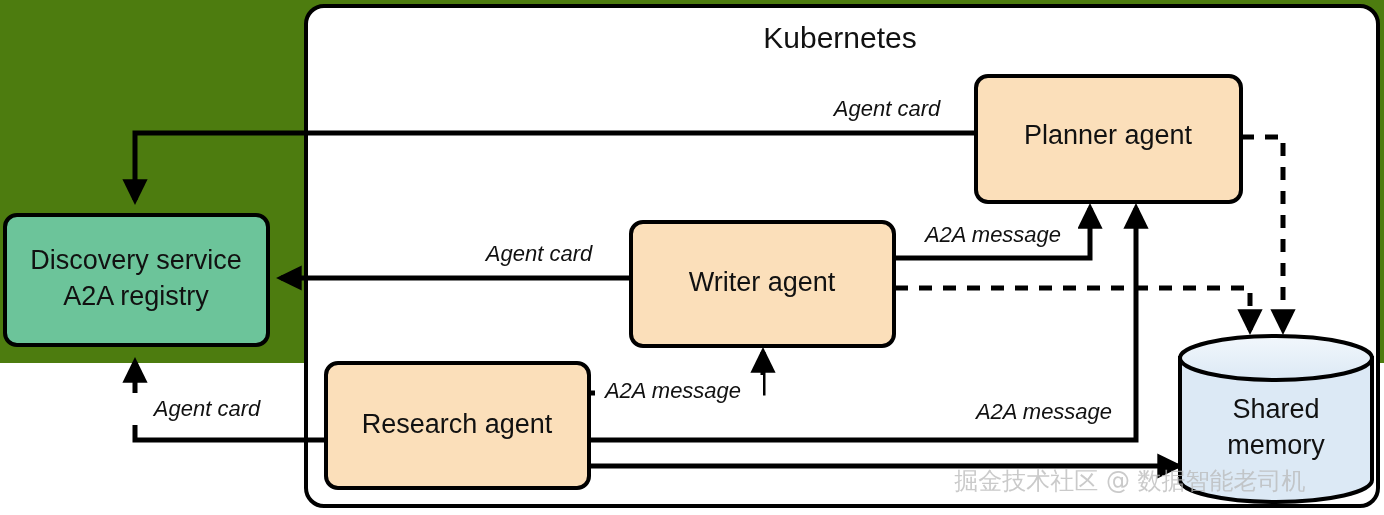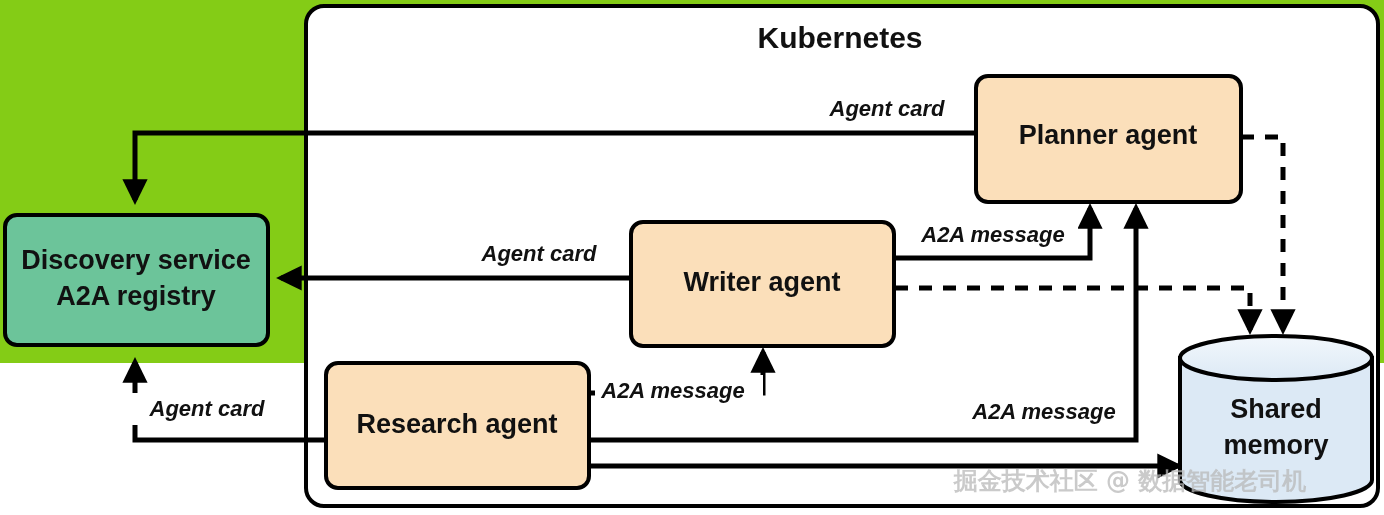--- a/index.html
+++ b/index.html
@@ -1,18 +1,18 @@
 <!DOCTYPE html>
 <html><head>
 <meta charset="utf-8">
 <style>
   html,body{margin:0;padding:0;background:#ffffff;}
   body{width:1384px;height:515px;overflow:hidden;
        font-family:"Liberation Sans","DejaVu Sans",sans-serif;}
-  #diagram{position:relative;width:1384px;height:363px;background:#84cc16;font-weight:bold;}
+  #diagram{position:relative;width:1384px;height:363px;background:#4d7c0f;}
   svg{position:absolute;inset:0;width:1384px;height:515px;display:block;}
   .node-label{font-family:"Liberation Sans","DejaVu Sans",sans-serif;
               font-size:27px;fill:#111;text-anchor:middle;dominant-baseline:middle;}
   .edge-label{font-family:"Liberation Sans","DejaVu Sans",sans-serif;
               font-style:italic;font-size:22px;fill:#111;text-anchor:middle;
               dominant-baseline:middle;}
   .title-label{font-family:"Liberation Sans","DejaVu Sans",sans-serif;
                font-size:30px;fill:#111;text-anchor:middle;dominant-baseline:middle;}
   .watermark{font-family:"DejaVu Sans",sans-serif;font-size:24px;
              fill:#b9b9b9;text-anchor:middle;dominant-baseline:middle;opacity:.75;}

